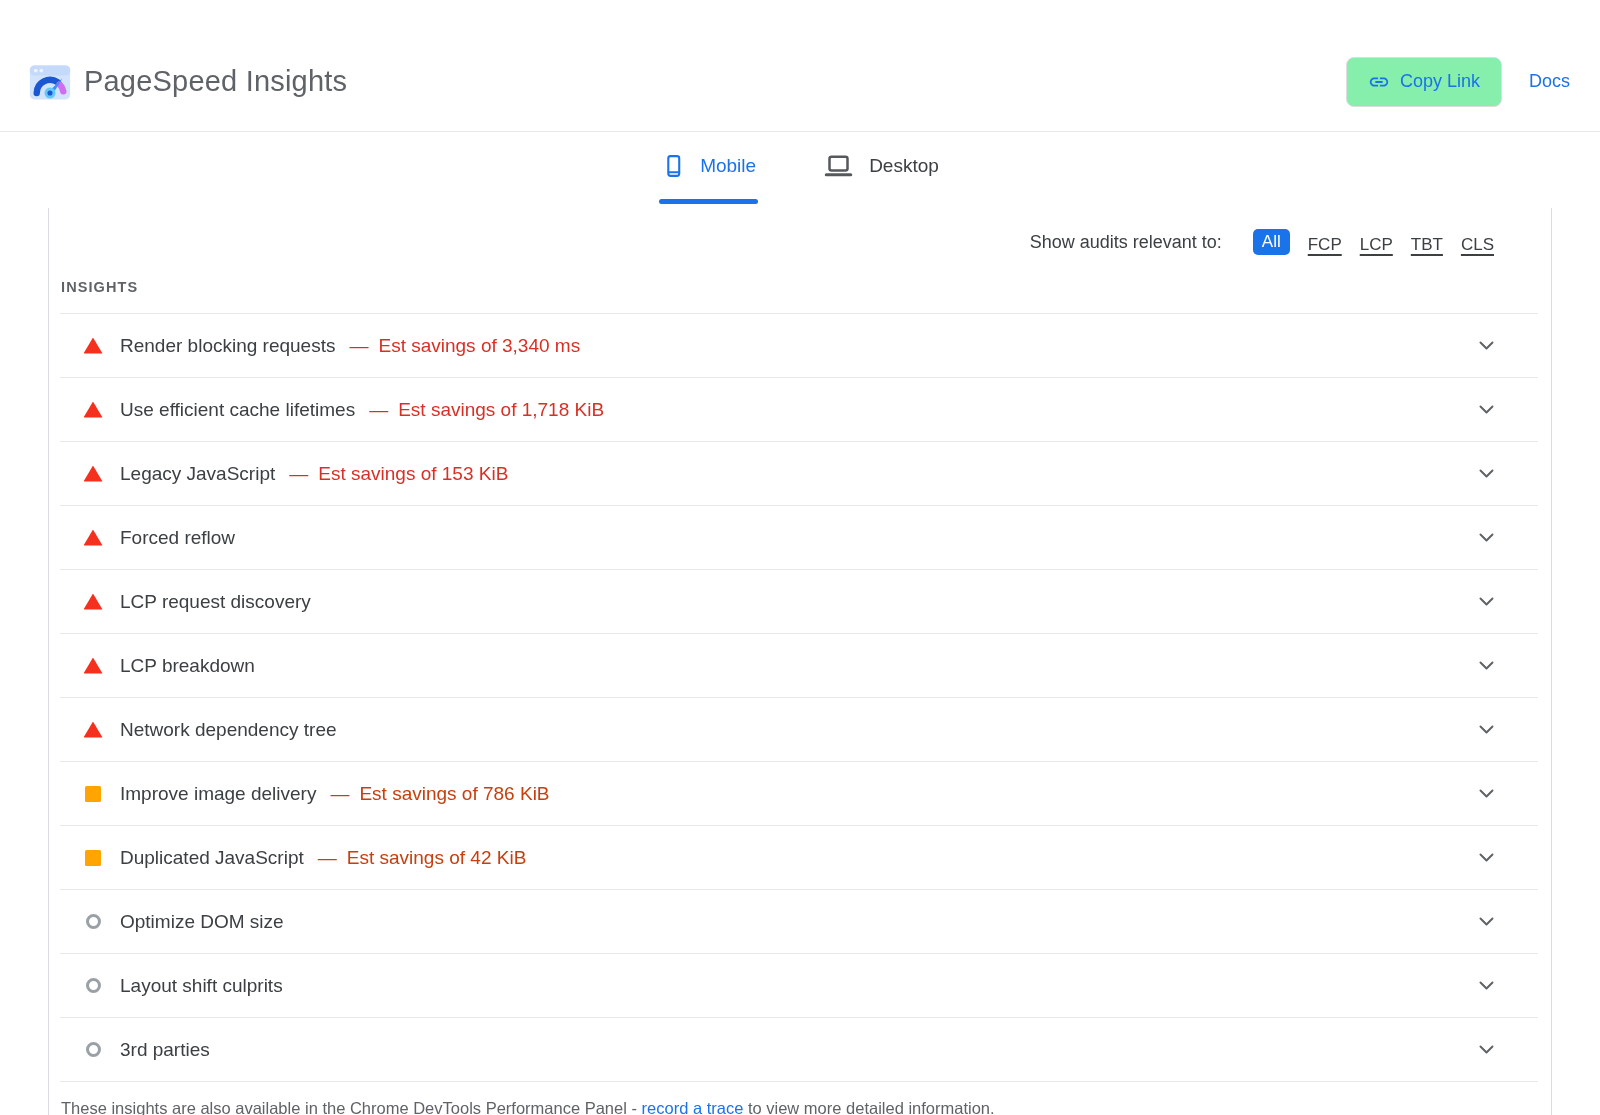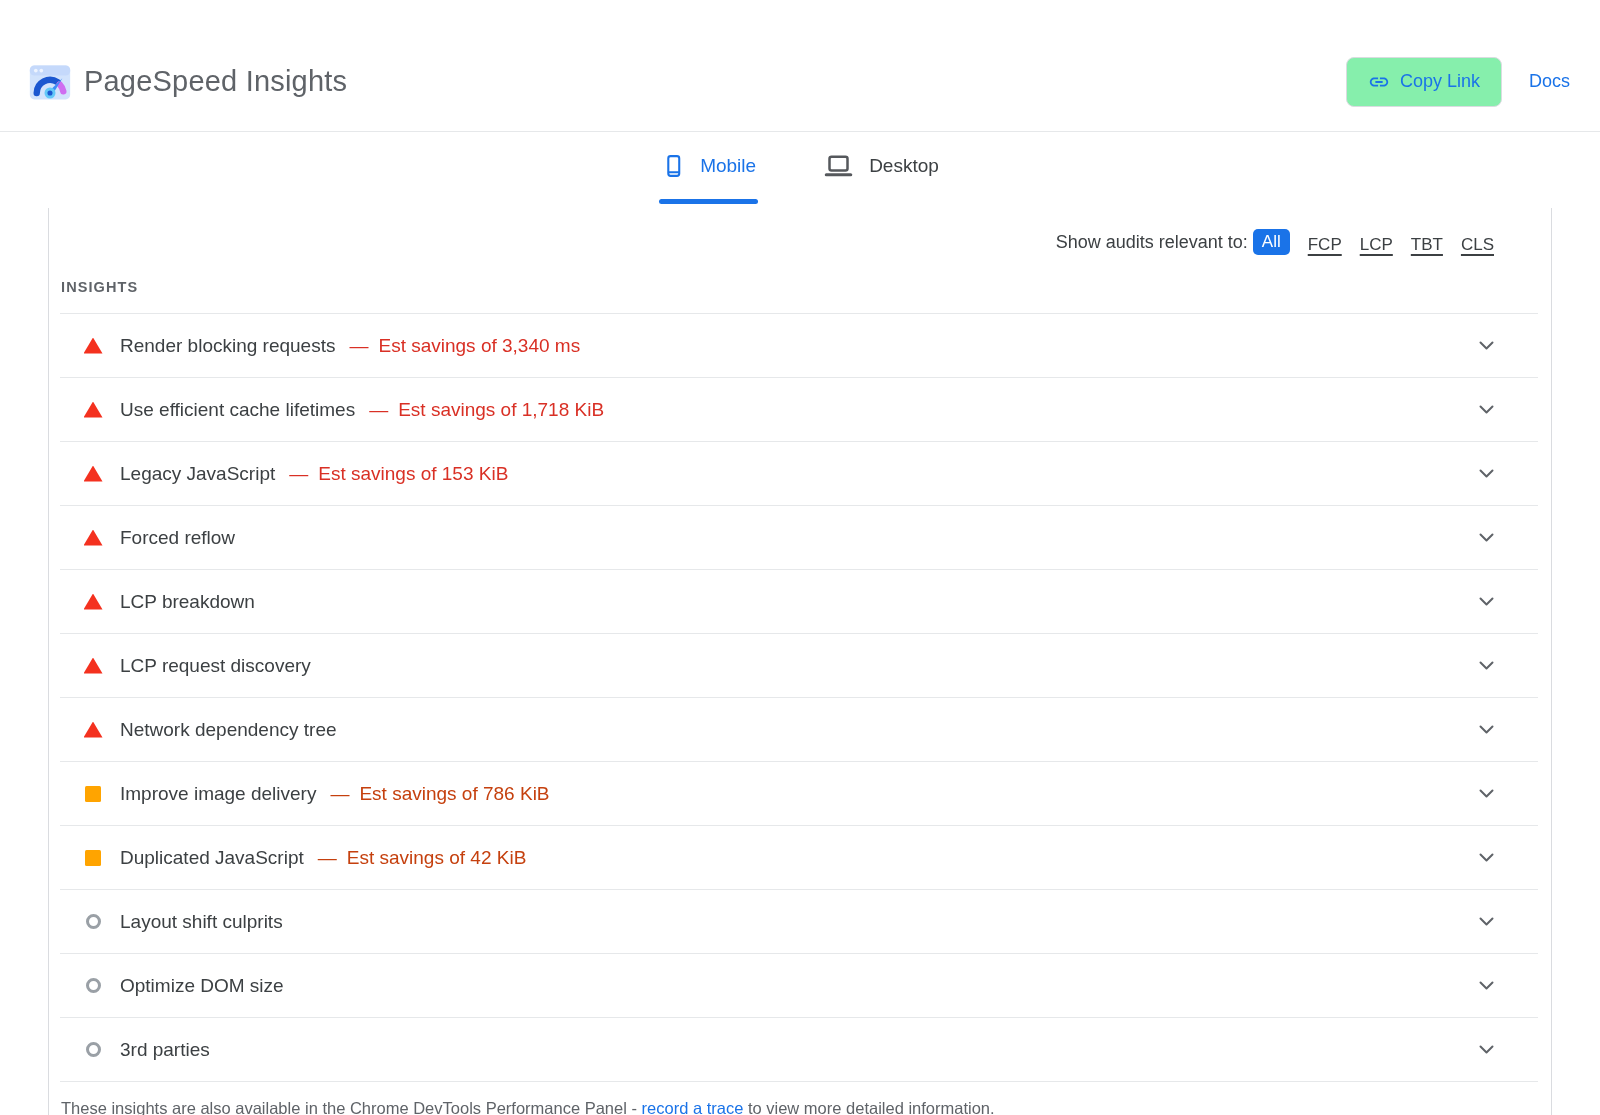--- a/index.html
+++ b/index.html
@@ -57,21 +57,21 @@
   
   .report-card{
     margin:0 48px; height:939px; padding:0 13px 0 11px;
     border-left:1px solid var(--card-border); border-right:1px solid var(--card-border);
     background:#fff;
   }
 
   
   .filter-row{
     padding-top:21px; display:flex; justify-content:flex-end; align-items:center;
-    gap:5px; padding-right:44px;
+    gap:31px; padding-right:44px;
   }
   .filter-label{ font-size:18px; color:var(--text-dark); }
   .filter-chips{ display:flex; align-items:flex-end; gap:18px; }
   .filter-chip{
     font-size:17px; color:var(--text-dark); cursor:pointer;
     text-decoration:underline; text-underline-offset:4px; text-decoration-thickness:1.5px;
   }
   .filter-chip.selected{
     background:var(--accent-blue); color:#fff; text-decoration:none;
     padding:3px 9px; border-radius:5px; font-weight:500;
@@ -223,33 +223,33 @@
     <span class="chevron">
       <svg width="15" height="9" viewBox="0 0 15 9" fill="none" stroke="#5f6368" stroke-width="2" stroke-linecap="round" stroke-linejoin="round" aria-hidden="true">
         <polyline points="1.5,1.5 7.5,7.5 13.5,1.5"></polyline>
       </svg>
     </span>
   </div>
       <div class="insight-row">
     <span class="sev-icon red">
           <span class="sev-shape"></span>
         </span>
+    <span class="row-title">LCP request discovery</span>
+
+    <span class="chevron">
+      <svg width="15" height="9" viewBox="0 0 15 9" fill="none" stroke="#5f6368" stroke-width="2" stroke-linecap="round" stroke-linejoin="round" aria-hidden="true">
+        <polyline points="1.5,1.5 7.5,7.5 13.5,1.5"></polyline>
+      </svg>
+    </span>
+  </div>
+      <div class="insight-row">
+    <span class="sev-icon red">
+          <span class="sev-shape"></span>
+        </span>
     <span class="row-title">LCP breakdown</span>
-
-    <span class="chevron">
-      <svg width="15" height="9" viewBox="0 0 15 9" fill="none" stroke="#5f6368" stroke-width="2" stroke-linecap="round" stroke-linejoin="round" aria-hidden="true">
-        <polyline points="1.5,1.5 7.5,7.5 13.5,1.5"></polyline>
-      </svg>
-    </span>
-  </div>
-      <div class="insight-row">
-    <span class="sev-icon red">
-          <span class="sev-shape"></span>
-        </span>
-    <span class="row-title">LCP request discovery</span>
 
     <span class="chevron">
       <svg width="15" height="9" viewBox="0 0 15 9" fill="none" stroke="#5f6368" stroke-width="2" stroke-linecap="round" stroke-linejoin="round" aria-hidden="true">
         <polyline points="1.5,1.5 7.5,7.5 13.5,1.5"></polyline>
       </svg>
     </span>
   </div>
       <div class="insight-row">
     <span class="sev-icon red">
           <span class="sev-shape"></span>
@@ -289,33 +289,33 @@
     <span class="chevron">
       <svg width="15" height="9" viewBox="0 0 15 9" fill="none" stroke="#5f6368" stroke-width="2" stroke-linecap="round" stroke-linejoin="round" aria-hidden="true">
         <polyline points="1.5,1.5 7.5,7.5 13.5,1.5"></polyline>
       </svg>
     </span>
   </div>
       <div class="insight-row">
     <span class="sev-icon gray">
           <span class="sev-shape"></span>
         </span>
+    <span class="row-title">Optimize DOM size</span>
+
+    <span class="chevron">
+      <svg width="15" height="9" viewBox="0 0 15 9" fill="none" stroke="#5f6368" stroke-width="2" stroke-linecap="round" stroke-linejoin="round" aria-hidden="true">
+        <polyline points="1.5,1.5 7.5,7.5 13.5,1.5"></polyline>
+      </svg>
+    </span>
+  </div>
+      <div class="insight-row">
+    <span class="sev-icon gray">
+          <span class="sev-shape"></span>
+        </span>
     <span class="row-title">Layout shift culprits</span>
-
-    <span class="chevron">
-      <svg width="15" height="9" viewBox="0 0 15 9" fill="none" stroke="#5f6368" stroke-width="2" stroke-linecap="round" stroke-linejoin="round" aria-hidden="true">
-        <polyline points="1.5,1.5 7.5,7.5 13.5,1.5"></polyline>
-      </svg>
-    </span>
-  </div>
-      <div class="insight-row">
-    <span class="sev-icon gray">
-          <span class="sev-shape"></span>
-        </span>
-    <span class="row-title">Optimize DOM size</span>
 
     <span class="chevron">
       <svg width="15" height="9" viewBox="0 0 15 9" fill="none" stroke="#5f6368" stroke-width="2" stroke-linecap="round" stroke-linejoin="round" aria-hidden="true">
         <polyline points="1.5,1.5 7.5,7.5 13.5,1.5"></polyline>
       </svg>
     </span>
   </div>
       <div class="insight-row">
     <span class="sev-icon gray">
           <span class="sev-shape"></span>

